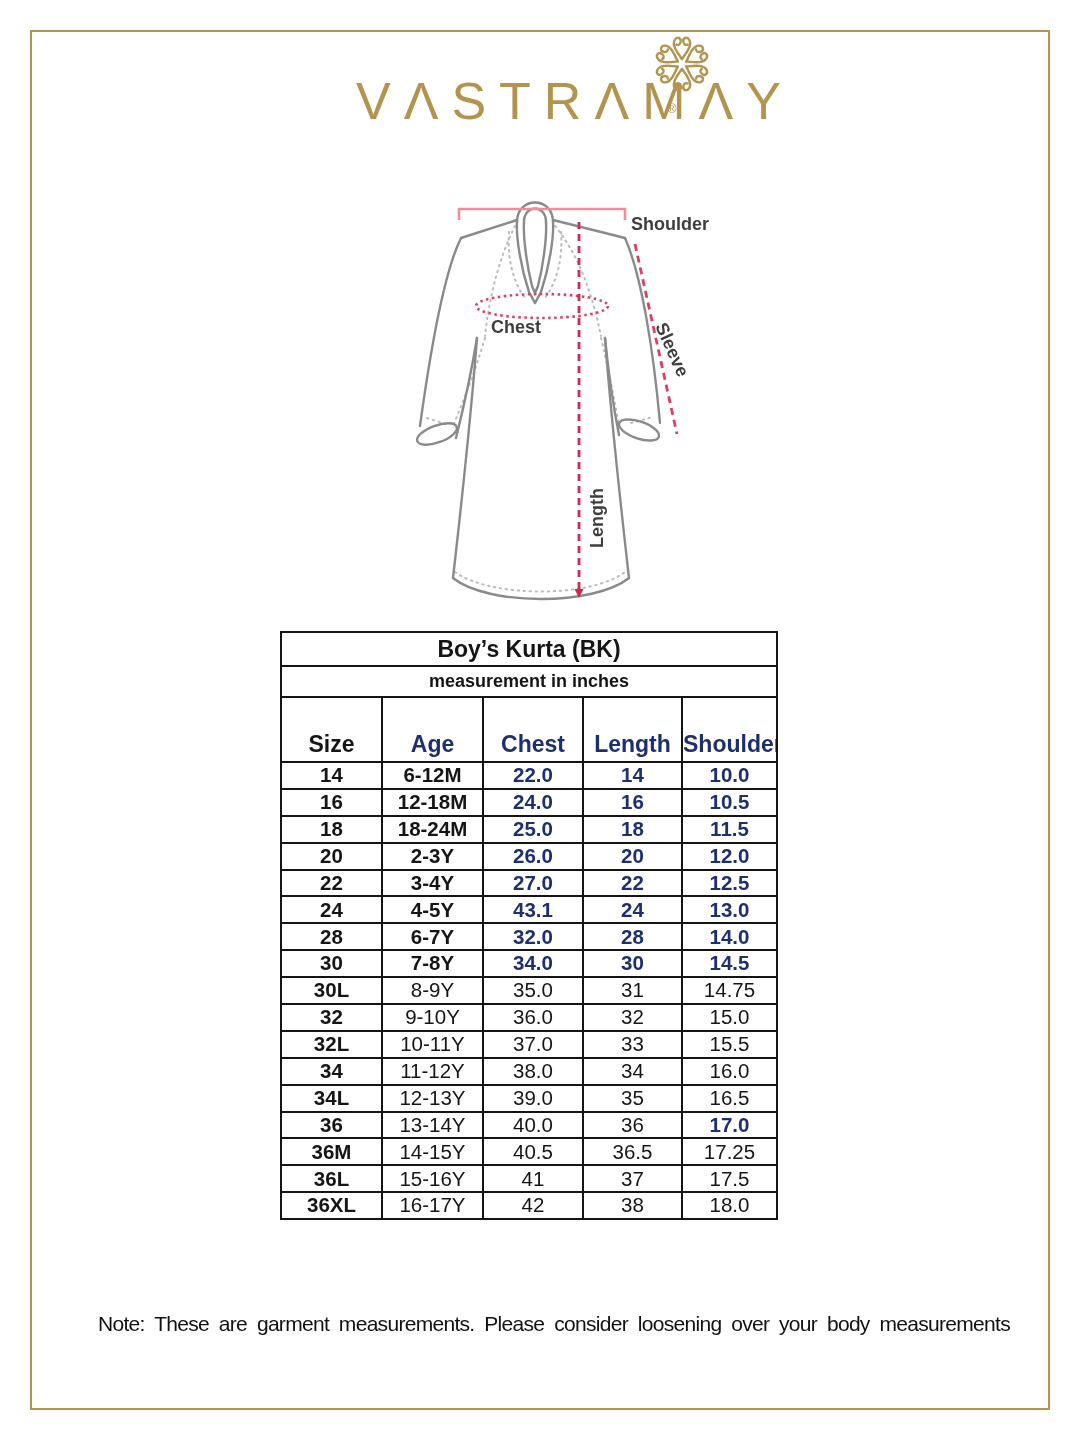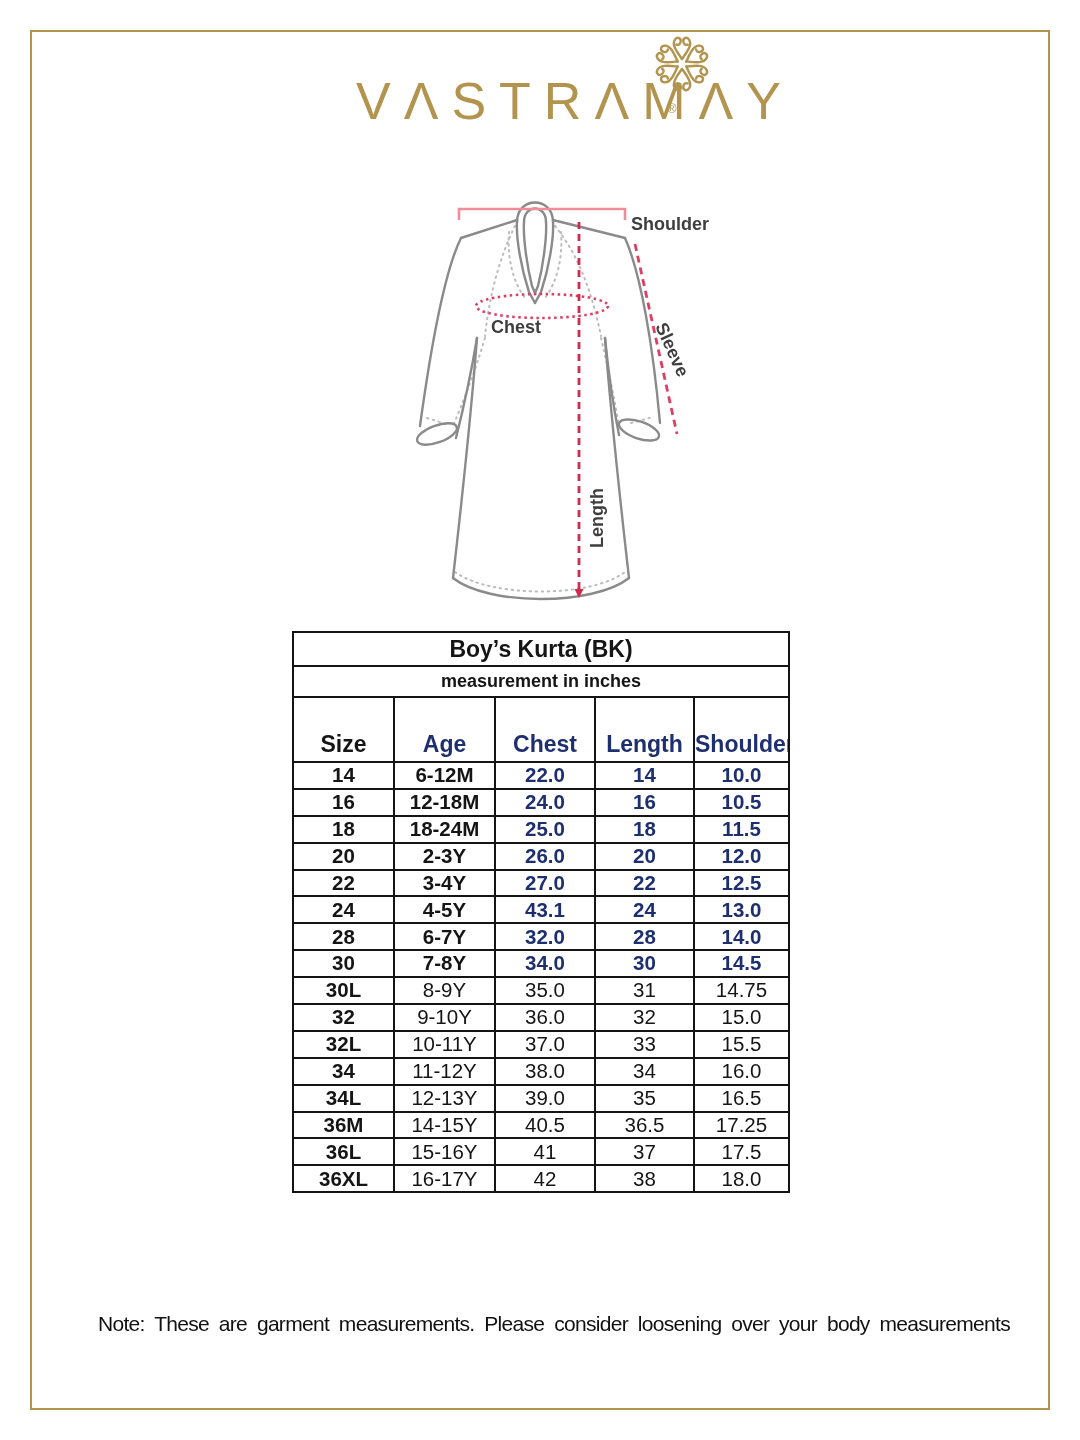--- a/index.html
+++ b/index.html
@@ -32,21 +32,21 @@
     position:absolute;left:667px;top:101px;
     font-size:13px;color:var(--gold);
   }
   .ornament{position:absolute;left:650px;top:32px;}
   
   .diagram{position:absolute;left:403px;top:186px;width:342px;height:458px;}
   .diagram svg{display:block;}
   .diagram text{font-family:"Liberation Sans",sans-serif;font-size:18px;font-weight:700;fill:var(--label);}
   
   table.size-table{
-    position:absolute;left:292px;top:631px;width:496px;
+    position:absolute;left:280px;top:631px;width:496px;
     border-collapse:collapse;table-layout:fixed;
     font-family:"Liberation Sans",sans-serif;
   }
   .size-table th,.size-table td{
     border:2px solid #141414;text-align:center;vertical-align:middle;
     padding:0;color:var(--ink);overflow:hidden;white-space:nowrap;
   }
   .size-table .title-row th{height:32px;font-size:23px;font-weight:700;}
   .size-table .subtitle-row th{height:29px;font-size:18px;font-weight:700;}
   .size-table .head-row th{height:60px;font-size:23px;font-weight:700;vertical-align:bottom;padding-bottom:3px;color:var(--navy);}
@@ -245,20 +245,27 @@
           <td class="c4">16.0</td>
         </tr>
         <tr>
           <td class="c0 b">34L</td>
           <td class="c1">12-13Y</td>
           <td class="c2">39.0</td>
           <td class="c3">35</td>
           <td class="c4">16.5</td>
         </tr>
         <tr>
+          <td class="c0 b">36</td>
+          <td class="c1">13-14Y</td>
+          <td class="c2">40.0</td>
+          <td class="c3">36</td>
+          <td class="c4 acc">17.0</td>
+        </tr>
+        <tr>
           <td class="c0 b">36M</td>
           <td class="c1">14-15Y</td>
           <td class="c2">40.5</td>
           <td class="c3">36.5</td>
           <td class="c4">17.25</td>
         </tr>
         <tr>
           <td class="c0 b">36L</td>
           <td class="c1">15-16Y</td>
           <td class="c2">41</td>

